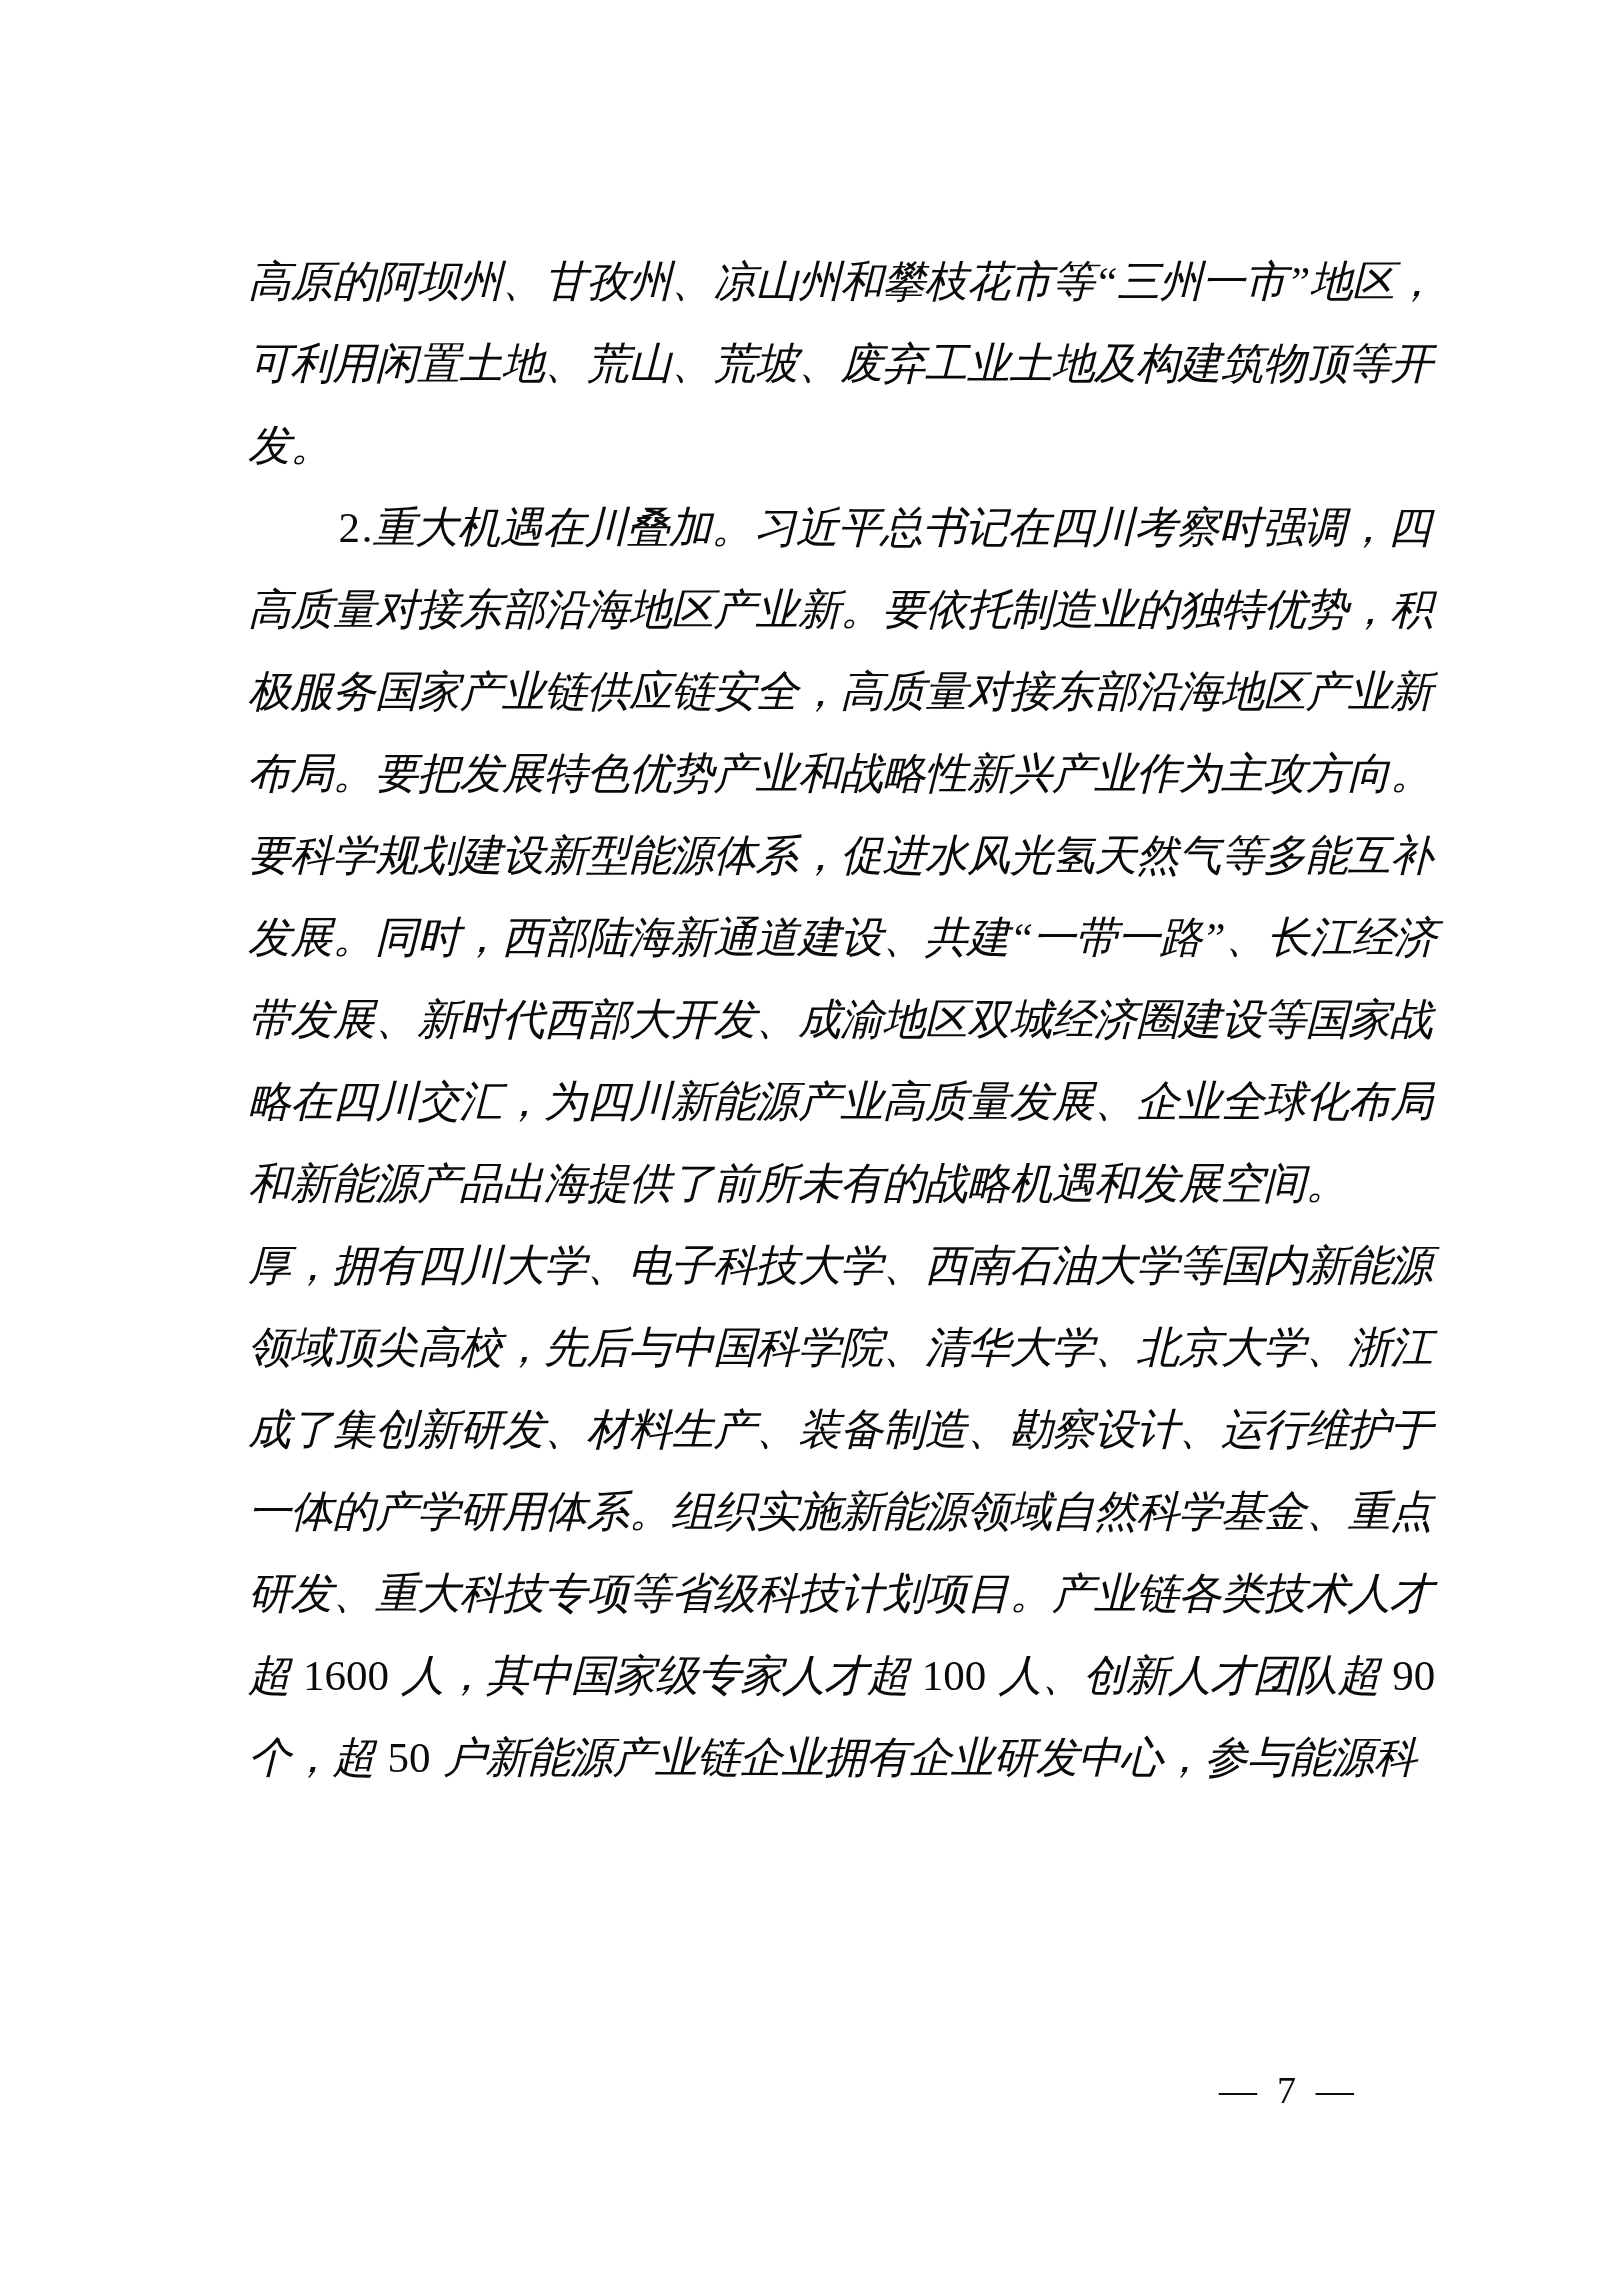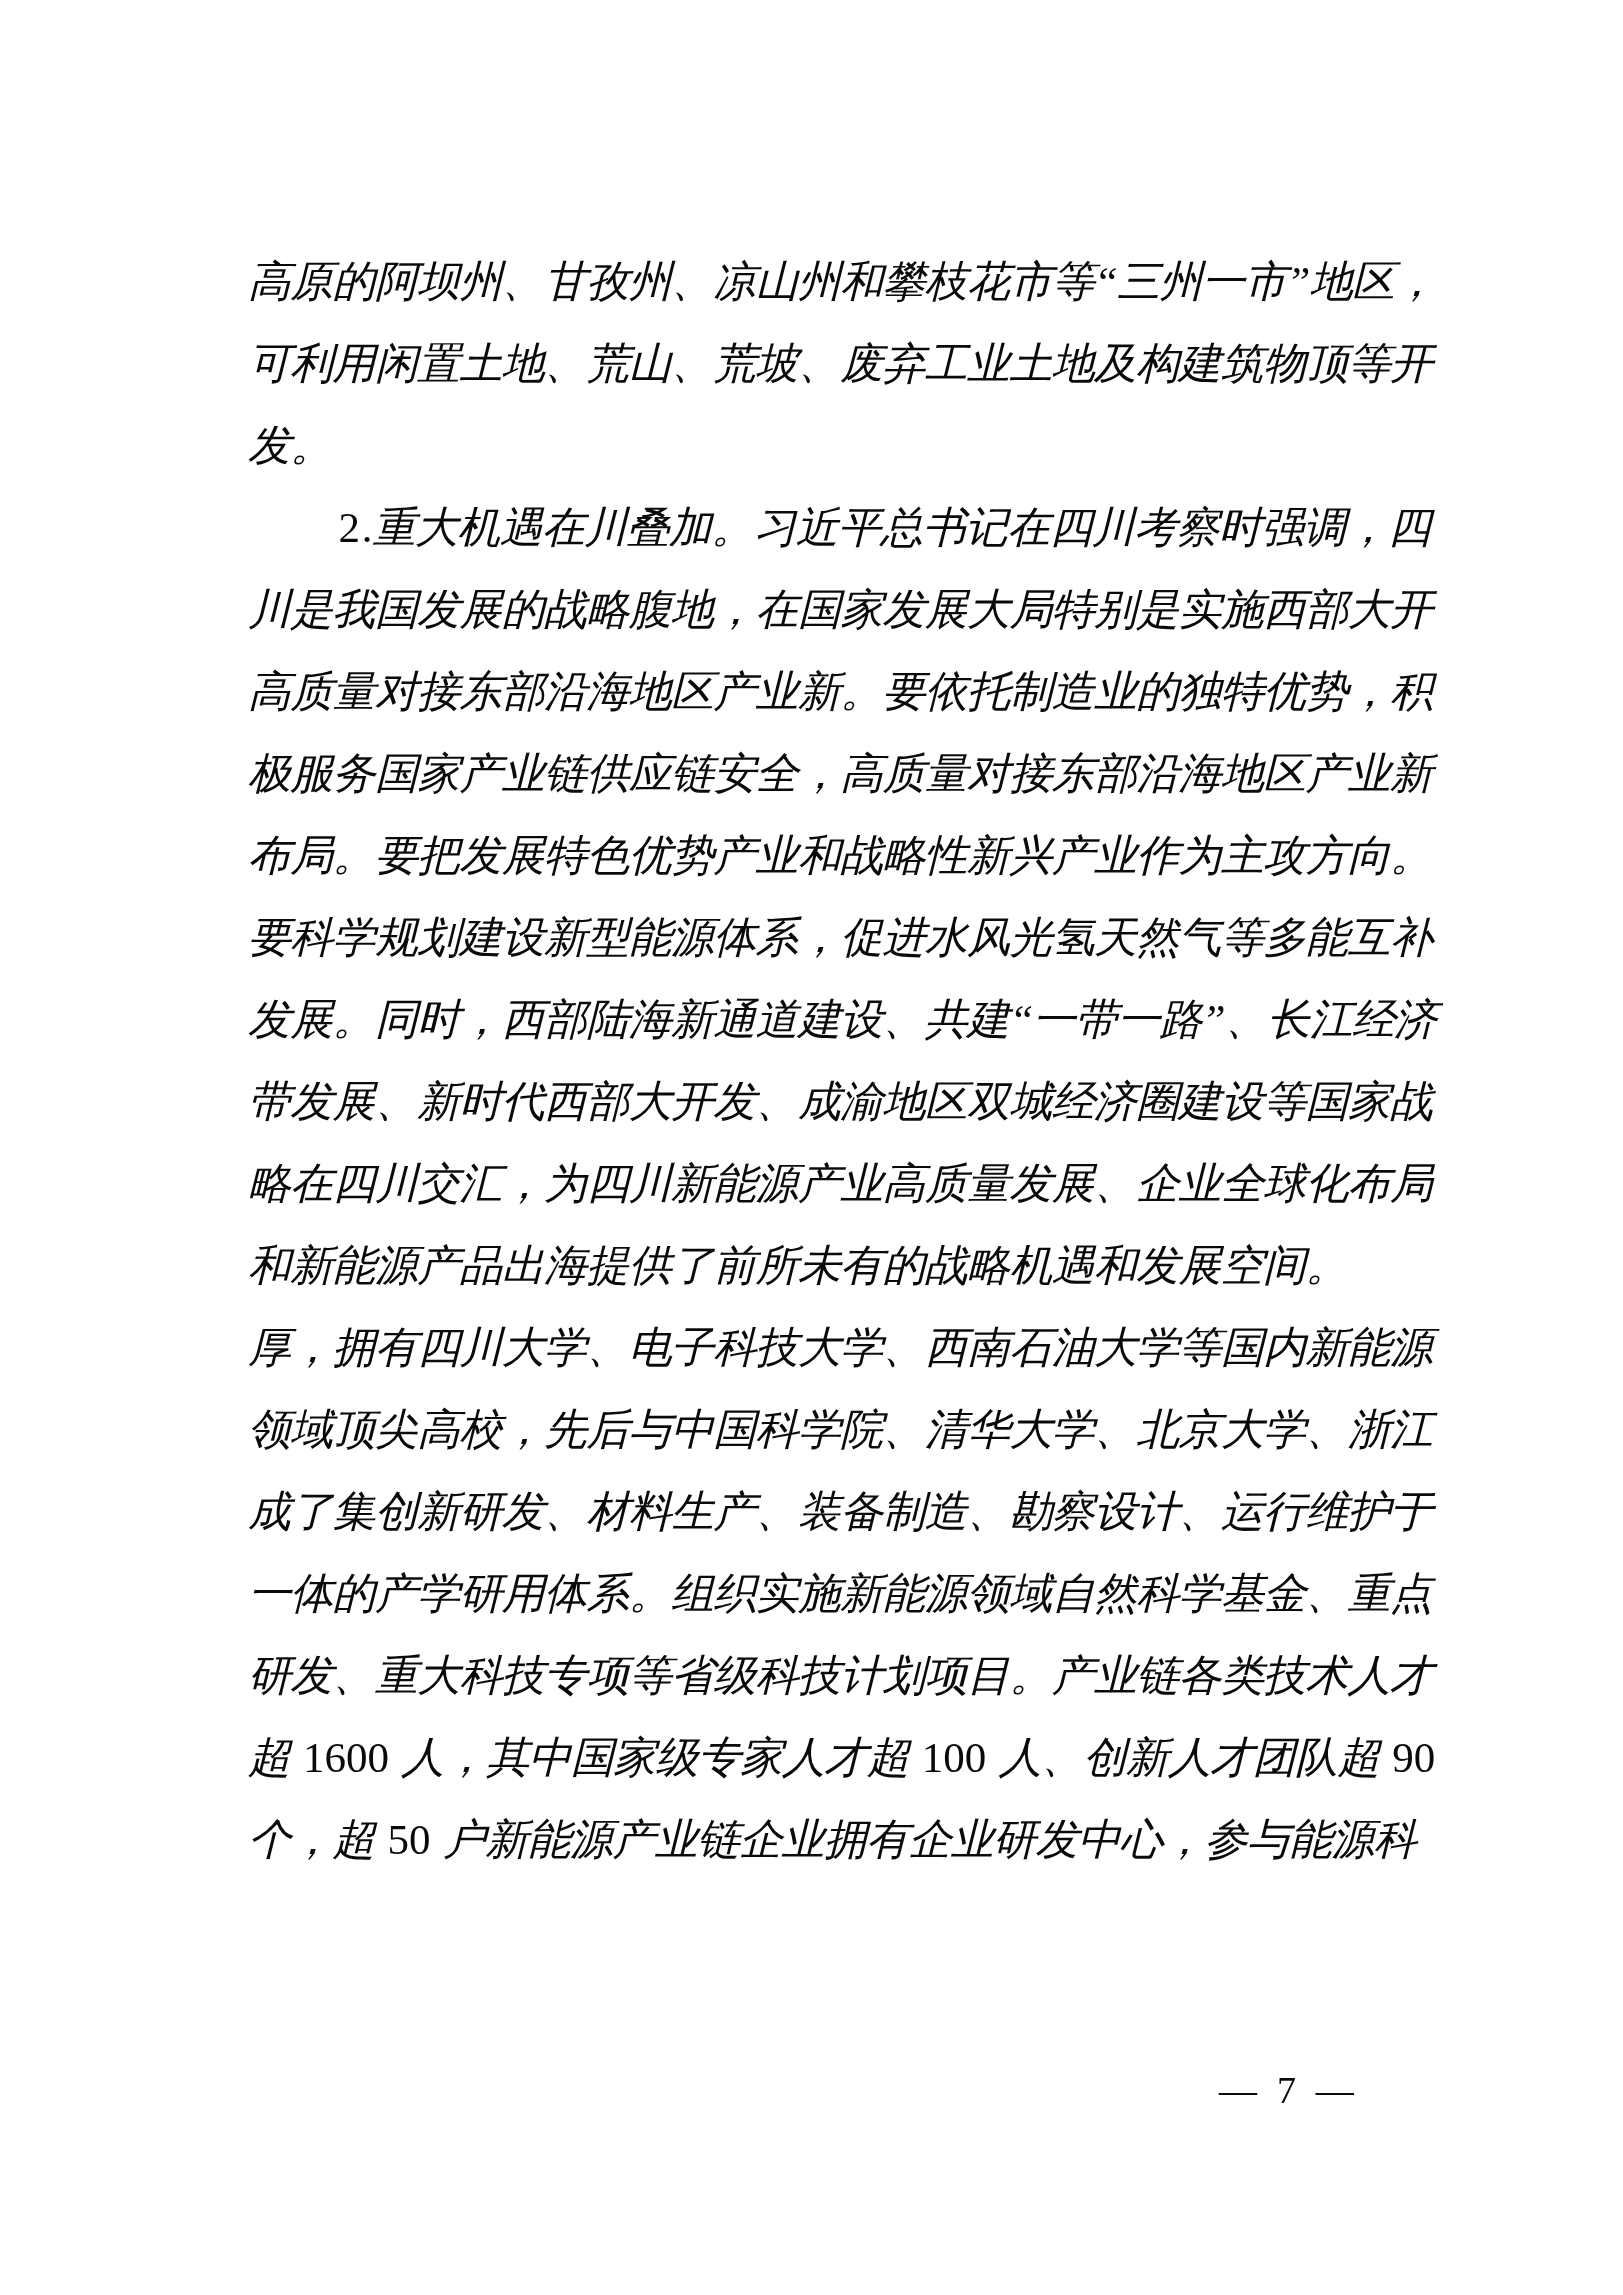--- a/index.html
+++ b/index.html
@@ -53,21 +53,20 @@
 </style>
 </head>
 <body>
 
 <div class="page">
   <main class="text-block">
       <div class="line">高原的阿坝州、甘孜州、凉山州和攀枝花市等“三州一市”地区，</div>
       <div class="line">可利用闲置土地、荒山、荒坡、废弃工业土地及构建筑物顶等开</div>
       <div class="line">发。</div>
       <div class="line indent"><span class="num">2</span>.重大机遇在川叠加。习近平总书记在四川考察时强调，四</div>
-      <div class="line">川是我国发展的战略腹地，在国家发展大局特别是实施西部大开</div>
       <div class="line">高质量对接东部沿海地区产业新。要依托制造业的独特优势，积</div>
       <div class="line">极服务国家产业链供应链安全，高质量对接东部沿海地区产业新</div>
       <div class="line">布局。要把发展特色优势产业和战略性新兴产业作为主攻方向。</div>
       <div class="line">要科学规划建设新型能源体系，促进水风光氢天然气等多能互补</div>
       <div class="line">发展。同时，西部陆海新通道建设、共建“一带一路”、长江经济</div>
       <div class="line">带发展、新时代西部大开发、成渝地区双城经济圈建设等国家战</div>
       <div class="line">略在四川交汇，为四川新能源产业高质量发展、企业全球化布局</div>
       <div class="line">和新能源产品出海提供了前所未有的战略机遇和发展空间。</div>
       <div class="line">厚，拥有四川大学、电子科技大学、西南石油大学等国内新能源</div>
       <div class="line">领域顶尖高校，先后与中国科学院、清华大学、北京大学、浙江</div>

